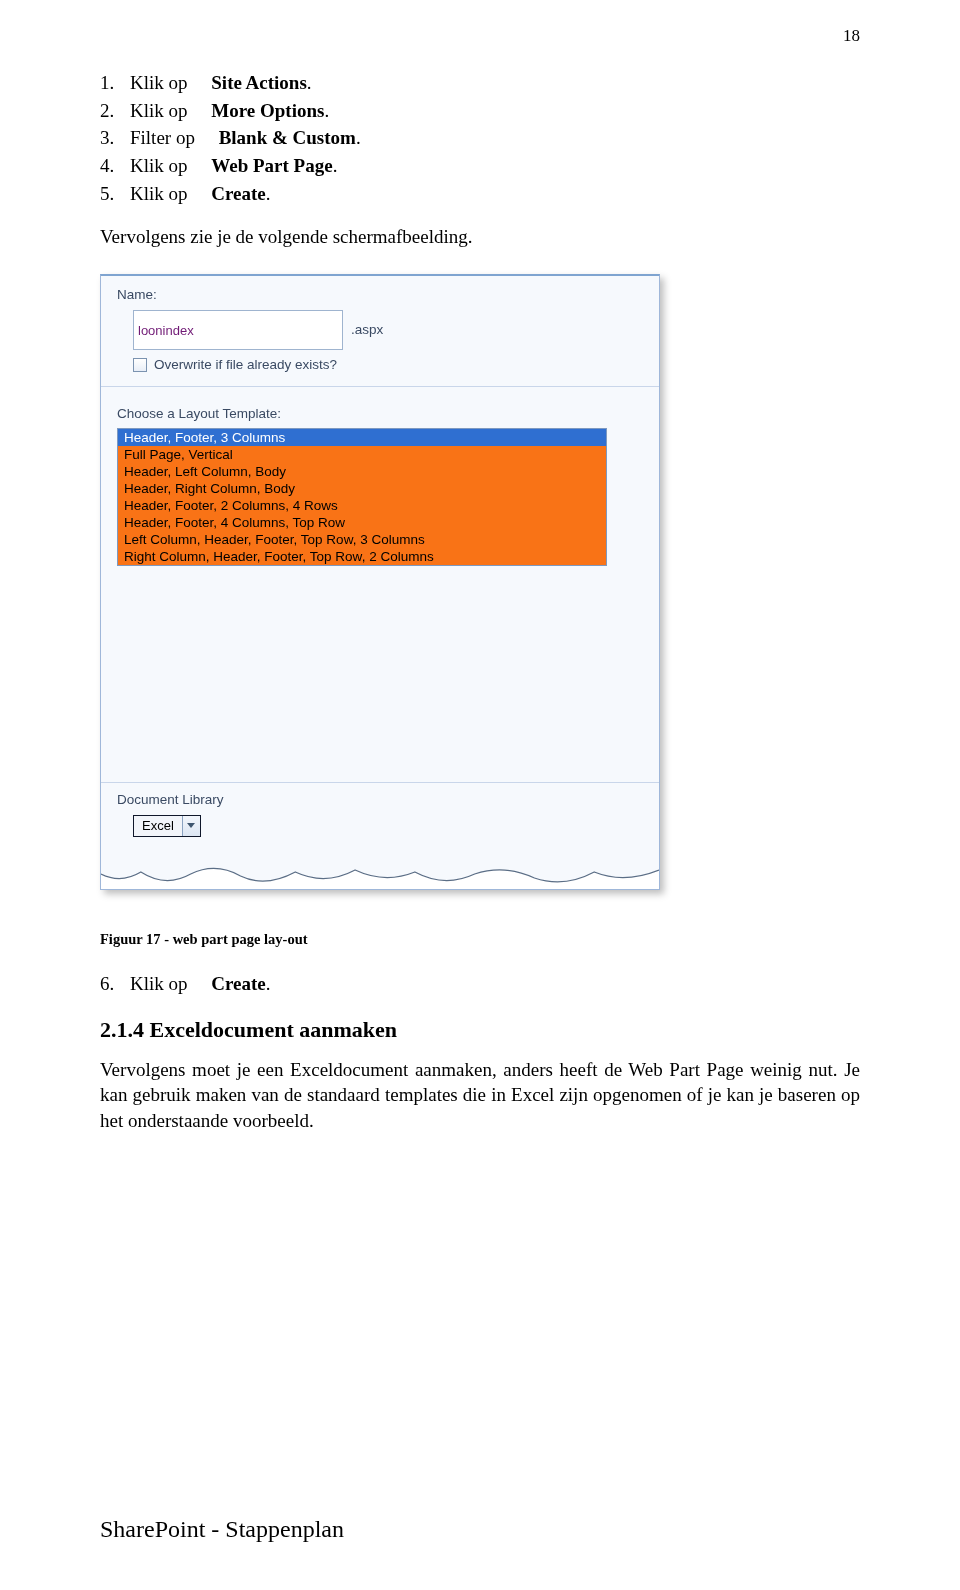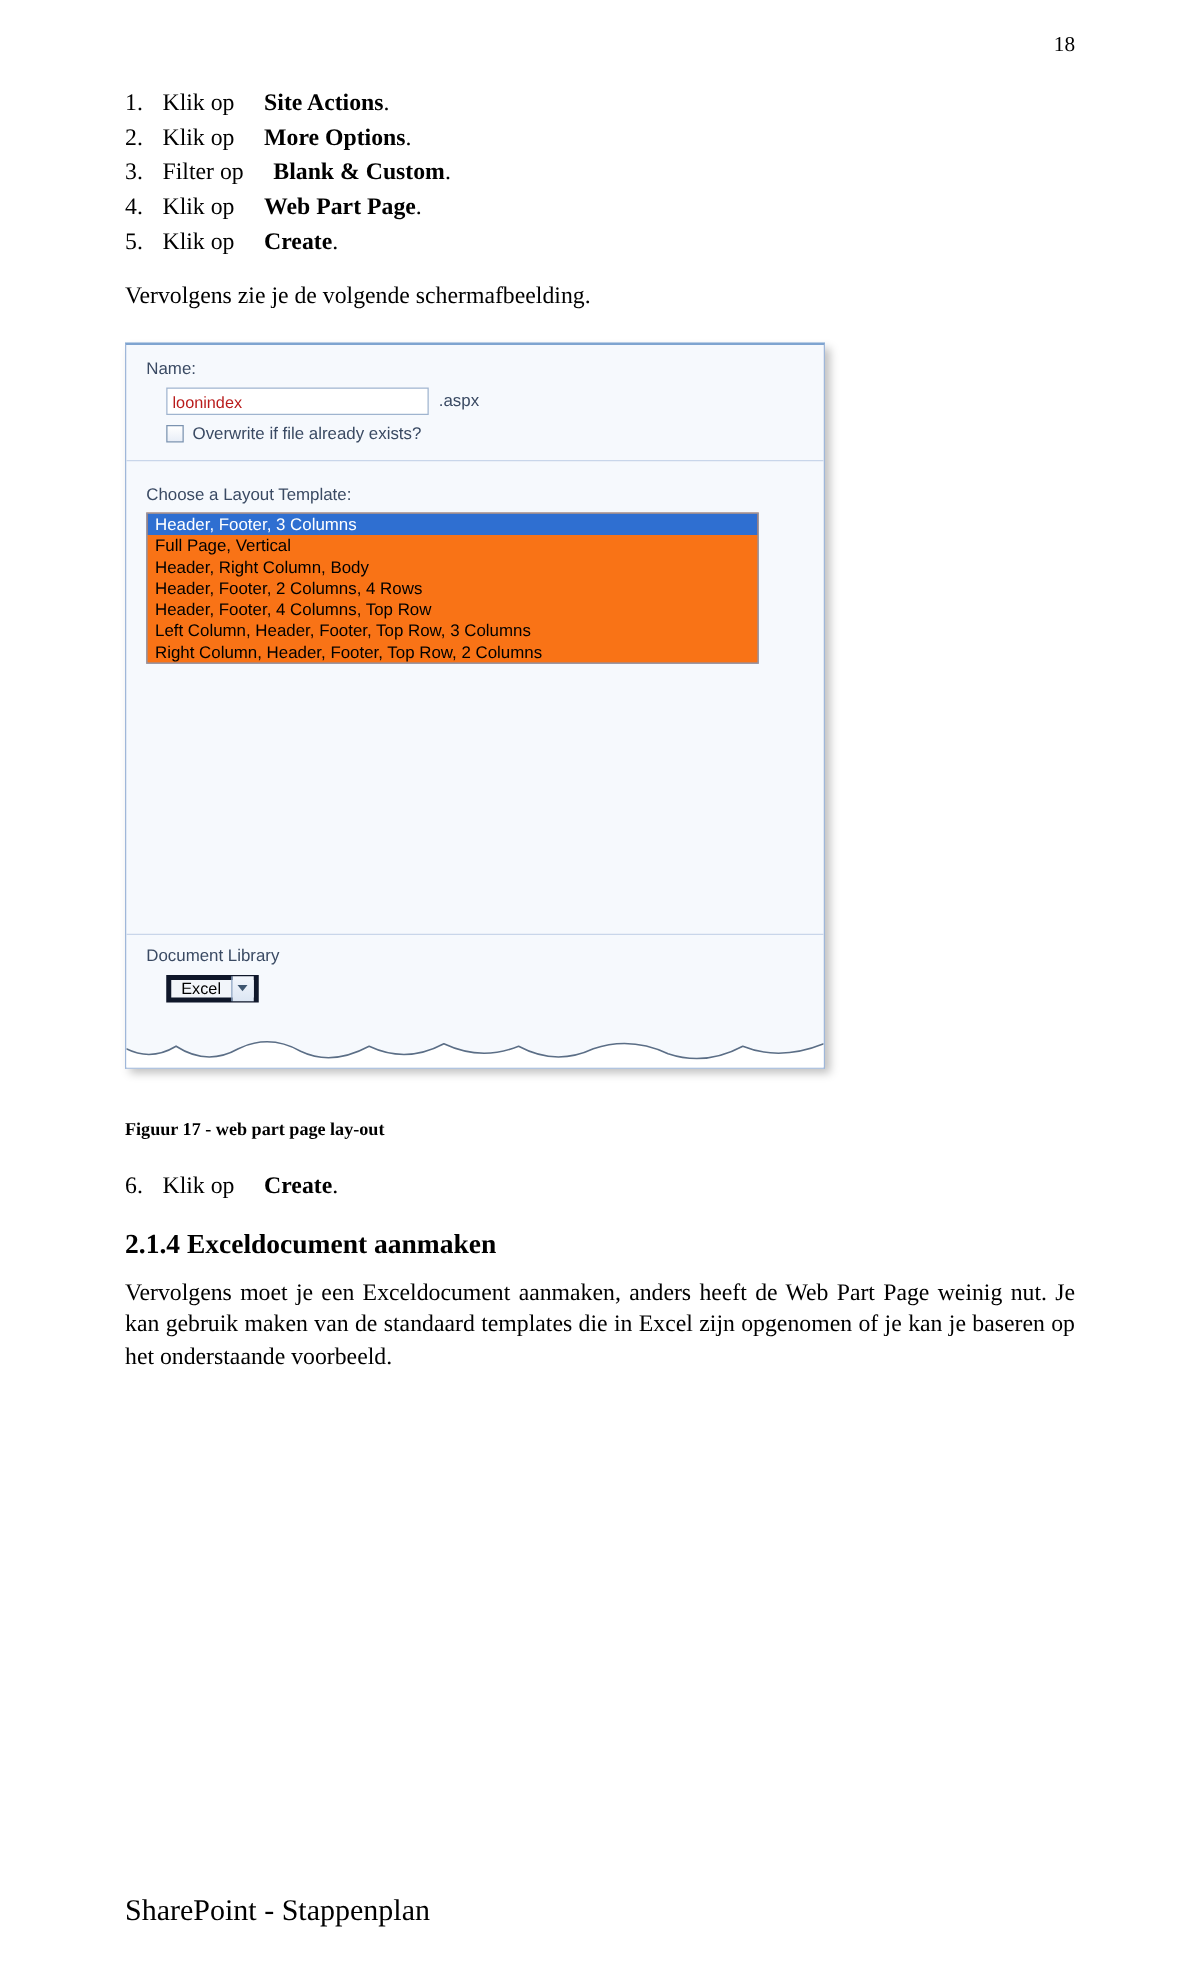--- a/index.html
+++ b/index.html
@@ -20,38 +20,38 @@
     border: 1px solid #9fb7d9; border-top: 2px solid #7fa4d0;
     font-family: Verdana, Tahoma, Arial, sans-serif; font-size: 13.5px; color: #3a4a63;
     box-shadow: 4px 4px 7px rgba(0,0,0,0.25);
     position: relative; overflow: hidden;
   }
   .section { padding: 10px 16px 8px 16px; }
   .divider { height: 1px; background: #c9d6ea; }
   .label { color: #3a4a63; }
   .name-row { display: flex; align-items: center; gap: 8px; margin-top: 6px; margin-left: 16px; }
   .text-input {
-    width: 210px; height: 22px; border: 1px solid #9fb4cf; background: #fff;
-    padding: 2px 4px; font-family: Verdana, Tahoma, Arial, sans-serif; font-size: 13px; color: #b91c1c;
+    width: 210px; height: 40px; border: 1px solid #9fb4cf; background: #fff;
+    padding: 2px 4px; font-family: Verdana, Tahoma, Arial, sans-serif; font-size: 13px; color: #701a75;
   }
   .suffix { color: #3a4a63; }
   .check-row { display: flex; align-items: center; gap: 7px; margin: 6px 0 4px 16px; }
   .checkbox {
     width: 14px; height: 14px; border: 1px solid #7b93b0; background: linear-gradient(#fff,#e8eef7);
   }
   .layout-section { padding: 18px 16px 6px 16px; }
   .listbox {
     width: 490px; border: 1px solid #7d99c0; background: #f97316; margin-top: 4px; overflow: hidden;
   }
   .listbox .item { padding: 0 6px; font-size: 13.5px; color: #000; font-family: Verdana, Tahoma, Arial, sans-serif; line-height: 17px; }
   .listbox .item.selected { background: #2f6fd1; color: #fff; }
   .spacer-big { height: 210px; }
   .doclib-section { padding: 8px 16px 14px 16px; }
   .select-box {
-    display: inline-flex; align-items: center; border: 4px solid #0f172a; background: #f2f5fa;
+    display: inline-flex; align-items: center; border: 1px solid #0f172a; background: #f2f5fa;
     height: 22px; margin-top: 6px; margin-left: 16px;
   }
   .select-box .sel-text { padding: 0 8px; font-size: 13px; color: #000; font-family: Verdana, Tahoma, Arial, sans-serif; }
   .select-box .sel-btn { width: 18px; height: 20px; border-left: 1px solid #8aa2c1; background: linear-gradient(#f2f6fc,#dce6f3); display: flex; align-items: center; justify-content: center; }
   .caret { width: 0; height: 0; border-left: 4px solid transparent; border-right: 4px solid transparent; border-top: 5px solid #3d556f; }
 
   
   .torn { position: absolute; left: 0; right: 0; bottom: -1px; height: 28px; pointer-events: none; }
   .torn svg { width: 100%; height: 100%; display: block; }
 
@@ -121,20 +121,21 @@
         </div>
       </div>
 
       <div class="divider"></div>
 
       <div class="layout-section">
         <div class="label">Choose a Layout Template:</div>
         <div class="listbox">
           <div class="item selected">Header, Footer, 3 Columns</div>
           <div class="item">Full Page, Vertical</div>
+          <div class="item">Header, Left Column, Body</div>
           <div class="item">Header, Right Column, Body</div>
           <div class="item">Header, Footer, 2 Columns, 4 Rows</div>
           <div class="item">Header, Footer, 4 Columns, Top Row</div>
           <div class="item">Left Column, Header, Footer, Top Row, 3 Columns</div>
           <div class="item">Right Column, Header, Footer, Top Row, 2 Columns</div>
         </div>
       </div>
 
       <div class="spacer-big"></div>
 

